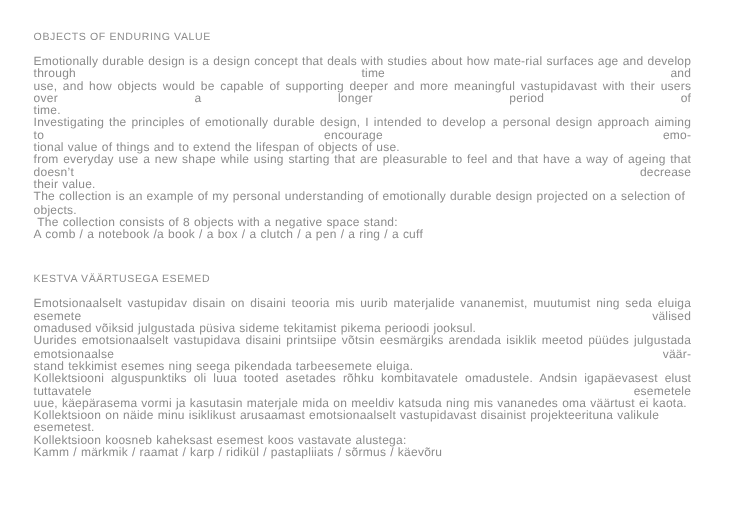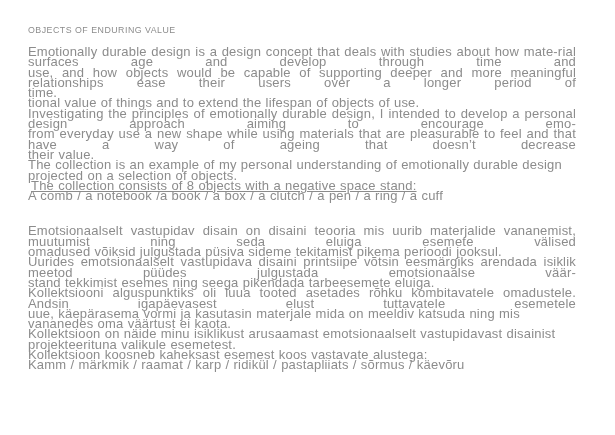--- a/index.html
+++ b/index.html
@@ -21,68 +21,69 @@
   .section-title {
     margin: 0;
     font-size: 8.8px;
     font-weight: normal;
     letter-spacing: 0.5px;
     line-height: 12px;
     color: #8c8c8c;
   }
   .section-body {
     margin-top: 11px;
-    font-size: 13px;
+    font-size: 10px;
     letter-spacing: 0.2px;
     line-height: 10.3px;
     word-spacing: 0.4px;
   }
   .para { margin: 0; }
   .line { min-height: 10.3px; }
   .line.fill {
     text-align: justify;
     text-align-last: justify;
   }
-  .line.indent { padding-left: 3px; text-decoration: underline; }
+  .line.indent { padding-left: 3px; }
   .section-et { margin-top: 25px; }
 </style>
 </head>
 <body>
 
 <div class="page">
 
   <section class="section-en">
     <h1 class="section-title">OBJECTS OF ENDURING VALUE</h1>
     <div class="section-body">
       <div class="para">
         <div class="line fill">Emotionally durable design is a design concept that deals with studies about how mate-rial surfaces age and develop through time and</div>
-        <div class="line fill">use, and how objects would be capable of supporting deeper and more meaningful relationships ease their users over a longer period of</div>
+        <div class="line fill">use, and how objects would be capable of supporting deeper and more meaningful vastupidavast with their users over a longer period of</div>
         <div class="line">time.</div>
       </div>
       <div class="para">
+        <div class="line fill">Investigating the principles of emotionally durable design, I intended to develop a personal design approach aiming to encourage emo-</div>
         <div class="line">tional value of things and to extend the lifespan of objects of use.</div>
-        <div class="line fill">Investigating the principles of emotionally durable design, I intended to develop a personal design approach aiming to encourage emo-</div>
       </div>
       <div class="para">
-        <div class="line fill">from everyday use a new shape while using materials that are pleasurable to feel and that have a way of ageing that doesn’t decrease</div>
+        <div class="line fill">from everyday use a new shape while using starting that are pleasurable to feel and that have a way of ageing that doesn’t decrease</div>
         <div class="line">their value.</div>
       </div>
       <div class="para">
         <div class="line">The collection is an example of my personal understanding of emotionally durable design projected on a selection of objects.</div>
       </div>
       <div class="para">
         <div class="line indent">The collection consists of 8 objects with a negative space stand:</div>
       </div>
       <div class="para">
         <div class="line">A comb / a notebook /a book / a box / a clutch / a pen / a ring / a cuff</div>
       </div>
     </div>
   </section>
 
   <section class="section-et">
+    <h1 class="section-title">KESTVA VÄÄRTUSEGA ESEMED</h1>
     <div class="section-body">
       <div class="para">
         <div class="line fill">Emotsionaalselt vastupidav disain on disaini teooria mis uurib materjalide vananemist, muutumist ning seda eluiga esemete välised</div>
         <div class="line">omadused võiksid julgustada püsiva sideme tekitamist pikema perioodi jooksul.</div>
       </div>
       <div class="para">
         <div class="line fill">Uurides emotsionaalselt vastupidava disaini printsiipe võtsin eesmärgiks arendada isiklik meetod püüdes julgustada emotsionaalse väär-</div>
         <div class="line">stand tekkimist esemes ning seega pikendada tarbeesemete eluiga.</div>
       </div>
       <div class="para">

